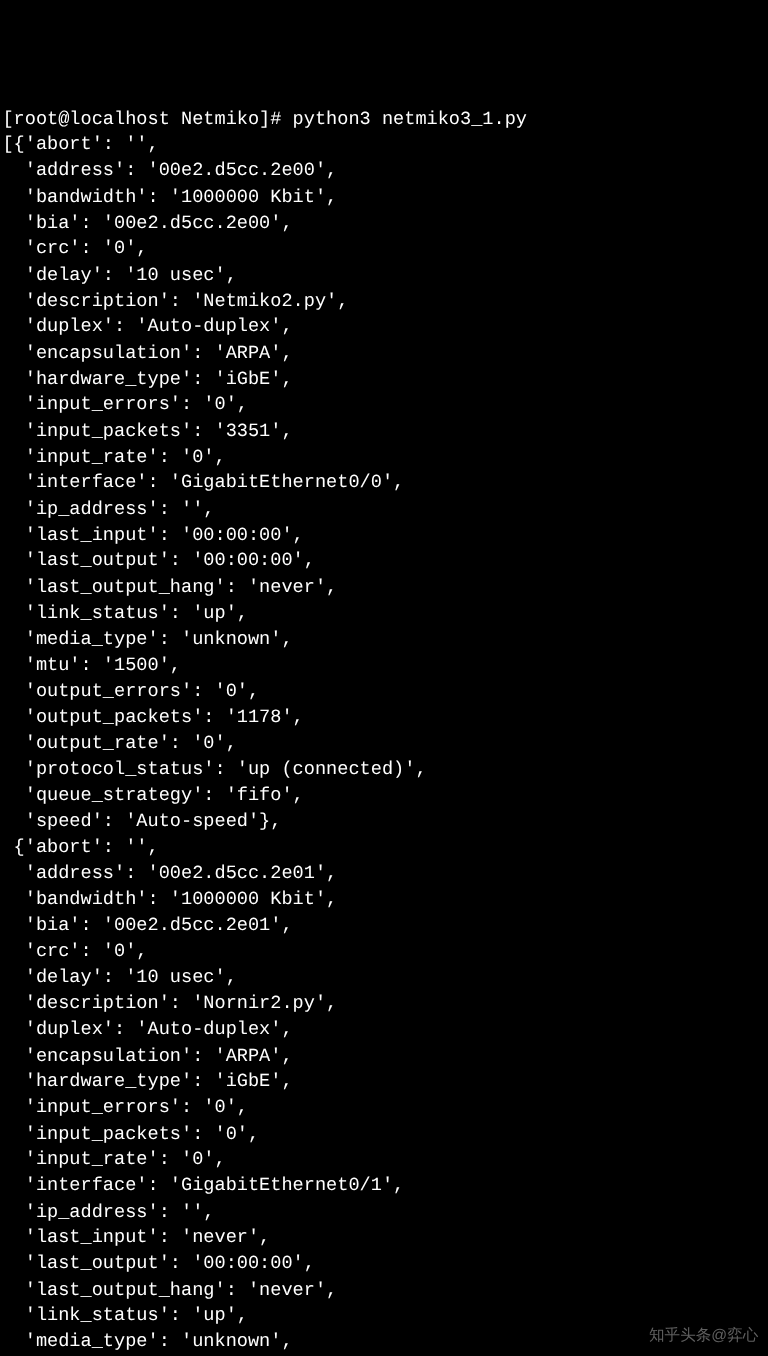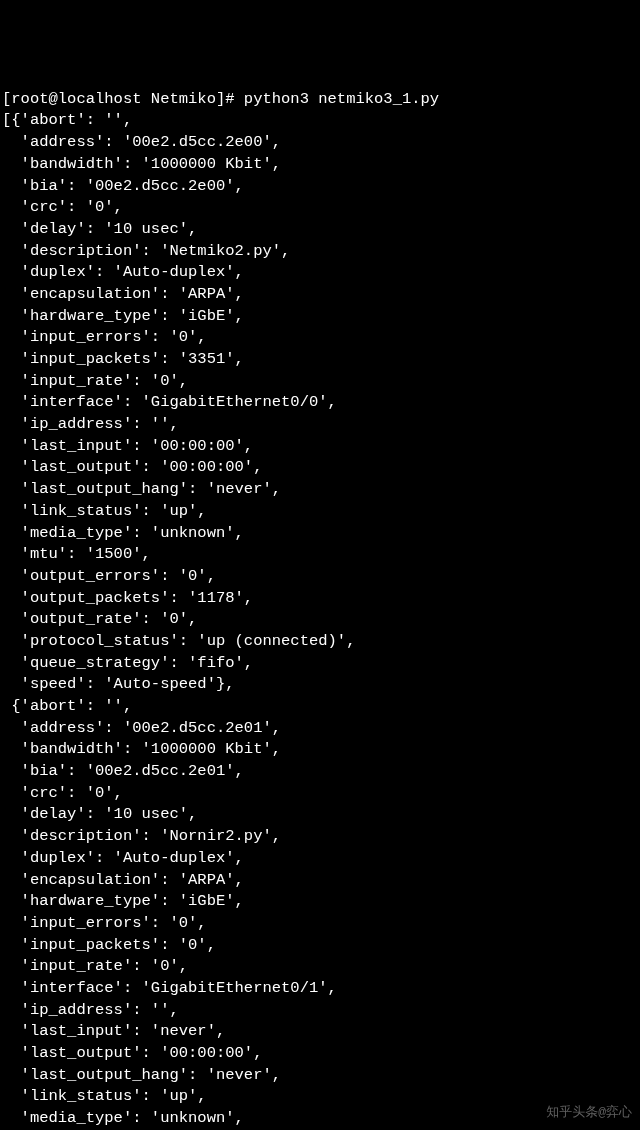--- a/index.html
+++ b/index.html
@@ -15,21 +15,21 @@
     overflow: hidden;
     box-sizing: border-box;
     white-space: pre;
   }
   .watermark {
     position: absolute;
     right: 8px;
     bottom: 8px;
     color: #888;
     font-size: 13px;
-    font-family: Liberation Mono, monospace;
+    font-family: Liberation Sans, sans-serif;
     opacity: 0.7;
   }
 </style>
 </head>
 <body>
 
 
 
 <div id="term">[root@localhost Netmiko]# python3 netmiko3_1.py
 [{'abort': '',

